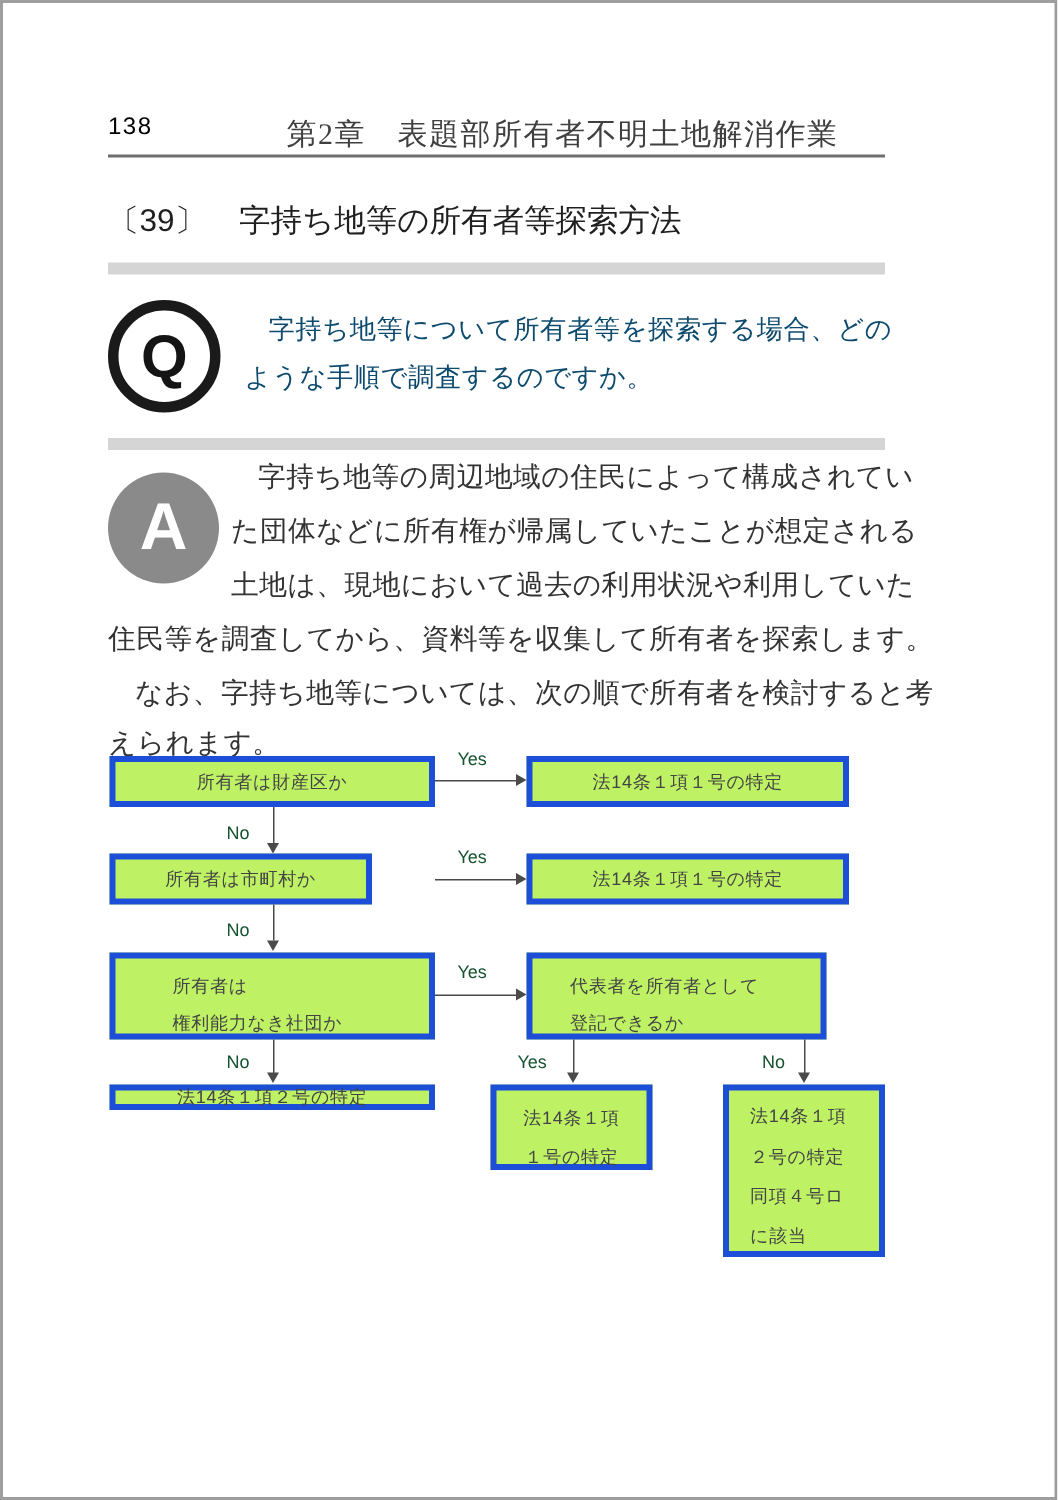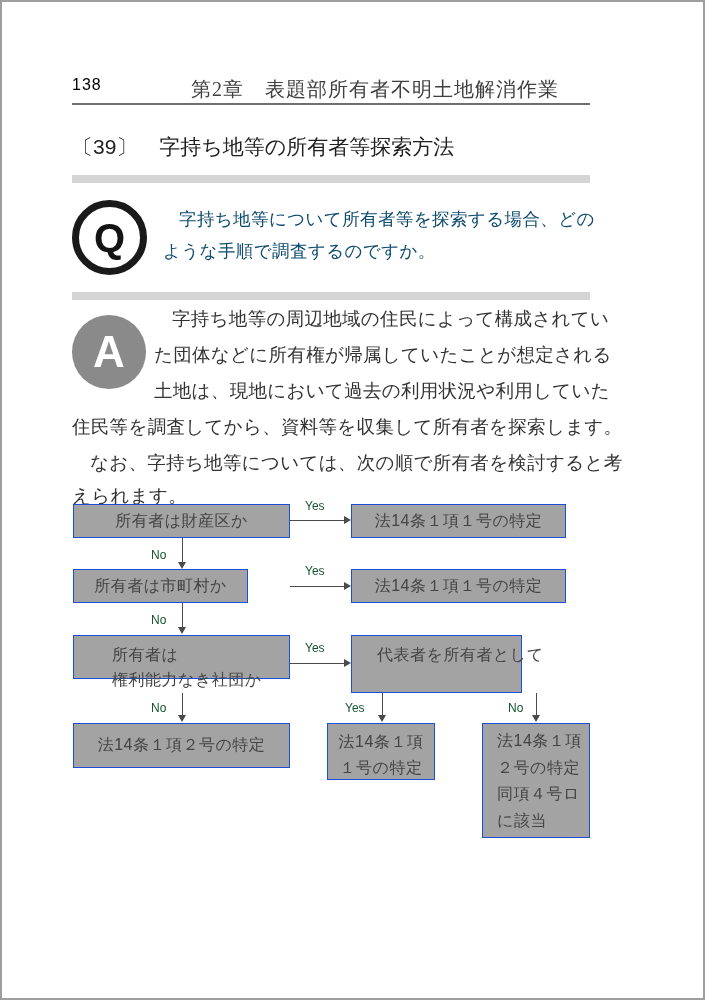--- a/index.html
+++ b/index.html
@@ -36,22 +36,22 @@
   
   .a-icon { left:70px; top:313px; width:74px; height:74px; border-radius:50%;
             background:#8a8a8a; display:flex; align-items:center; justify-content:center; }
   .a-icon span { font-size:44px; font-weight:700; color:#ffffff; line-height:1; }
 
   .q-line { font-size:17.5px; color:#0c4a6e; letter-spacing:0.4px; white-space:nowrap; line-height:22px; }
   .a-line { font-family:"Liberation Serif", serif; font-size:18.5px; color:#333;
             letter-spacing:0.3px; white-space:nowrap; line-height:24px; }
 
   
-  .fbox { position:absolute; border:1px solid #1d4ed8; background:#a3a3a3;
-          font-size:16px; color:#444; letter-spacing:0.5px; }
+  .fbox { position:absolute; border:4px solid #1d4ed8; background:#bef264;
+          font-size:12px; color:#444; letter-spacing:0.5px; }
   .fbox.center { display:flex; align-items:center; justify-content:center; text-align:center; }
   .fbox .bl { display:block; white-space:nowrap; }
 
   .flabel { position:absolute; font-size:12px; color:#14532d; white-space:nowrap; }
 
   .hline { position:absolute; height:1px; background:#4a4a4a; }
   .vline { position:absolute; width:1px; background:#4a4a4a; }
   .ah-right { position:absolute; width:0; height:0;
               border-top:4px solid transparent; border-bottom:4px solid transparent;
               border-left:7px solid #4a4a4a; }
@@ -113,44 +113,45 @@
   <div class="hline" style="left:288px; top:584px; width:54px;"></div>
   <div class="ah-right" style="left:342px; top:580px;"></div>
   <div class="fbox center" style="left:349px; top:567px; width:215px; height:34px;">
     <span>法14条１項１号の特定</span>
   </div>
 
   <div class="flabel" style="left:149px; top:611px;">No</div>
   <div class="vline" style="left:180px; top:601px; height:24px;"></div>
   <div class="ah-down" style="left:176px; top:625px;"></div>
 
-  <div class="fbox" style="left:71px; top:633px; width:217px; height:44px; padding:6px 0 0 38px; line-height:25px;">
+  <div class="fbox" style="left:71px; top:633px; width:217px; height:58px; padding:6px 0 0 38px; line-height:25px;">
     <span class="bl">所有者は</span>
     <span class="bl">権利能力なき社団か</span>
   </div>
   <div class="flabel" style="left:303px; top:639px;">Yes</div>
   <div class="hline" style="left:288px; top:661px; width:54px;"></div>
   <div class="ah-right" style="left:342px; top:657px;"></div>
-  <div class="fbox" style="left:349px; top:633px; width:171px; height:58px; padding:6px 0 0 25px; line-height:25px;">
+  <div class="fbox" style="left:349px; top:633px; width:200px; height:58px; padding:6px 0 0 25px; line-height:25px;">
     <span class="bl">代表者を所有者として</span>
+    <span class="bl">登記できるか</span>
   </div>
 
   <div class="flabel" style="left:149px; top:699px;">No</div>
   <div class="vline" style="left:180px; top:691px; height:23px;"></div>
   <div class="ah-down" style="left:176px; top:713px;"></div>
 
   <div class="flabel" style="left:343px; top:699px;">Yes</div>
   <div class="vline" style="left:380px; top:691px; height:23px;"></div>
   <div class="ah-down" style="left:376px; top:713px;"></div>
 
   <div class="flabel" style="left:506px; top:699px;">No</div>
   <div class="vline" style="left:534px; top:691px; height:23px;"></div>
   <div class="ah-down" style="left:530px; top:713px;"></div>
 
-  <div class="fbox center" style="left:71px; top:721px; width:217px; height:45px;">
+  <div class="fbox center" style="left:71px; top:721px; width:217px; height:17px;">
     <span>法14条１項２号の特定</span>
   </div>
 
   <div class="fbox" style="left:325px; top:721px; width:108px; height:57px; padding-top:5px; line-height:26px; text-align:center;">
     <span class="bl">法14条１項</span>
     <span class="bl">１号の特定</span>
   </div>
 
   <div class="fbox" style="left:480px; top:721px; width:108px; height:115px; padding:4px 0 0 14px; line-height:26.5px;">
     <span class="bl">法14条１項</span>

